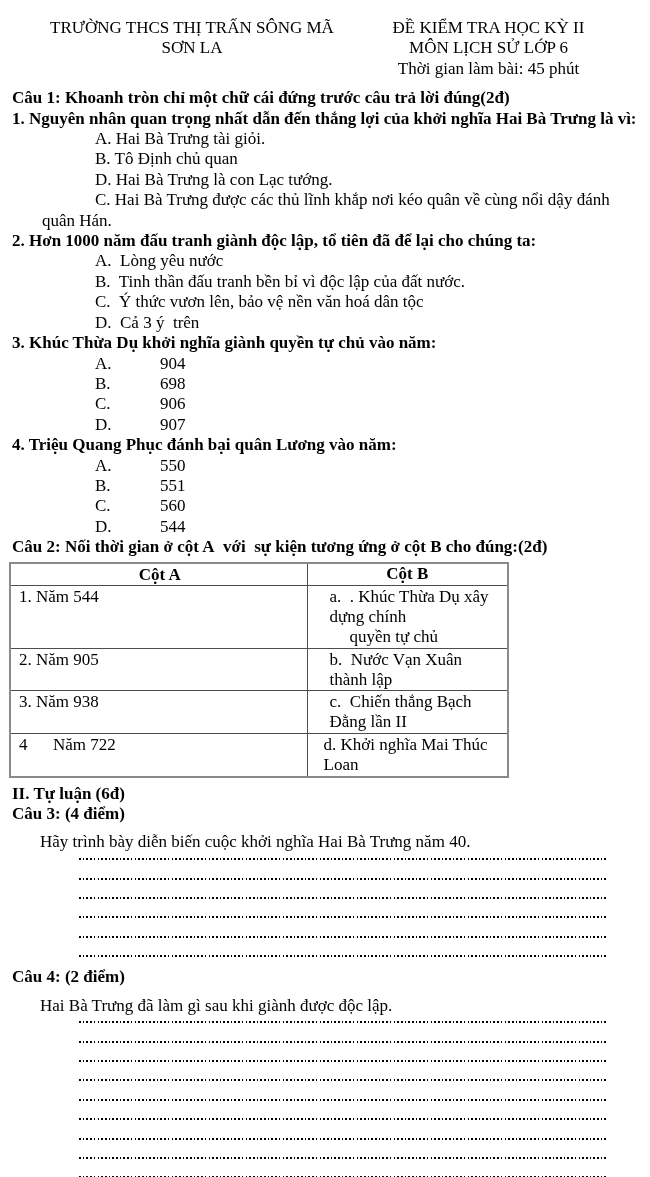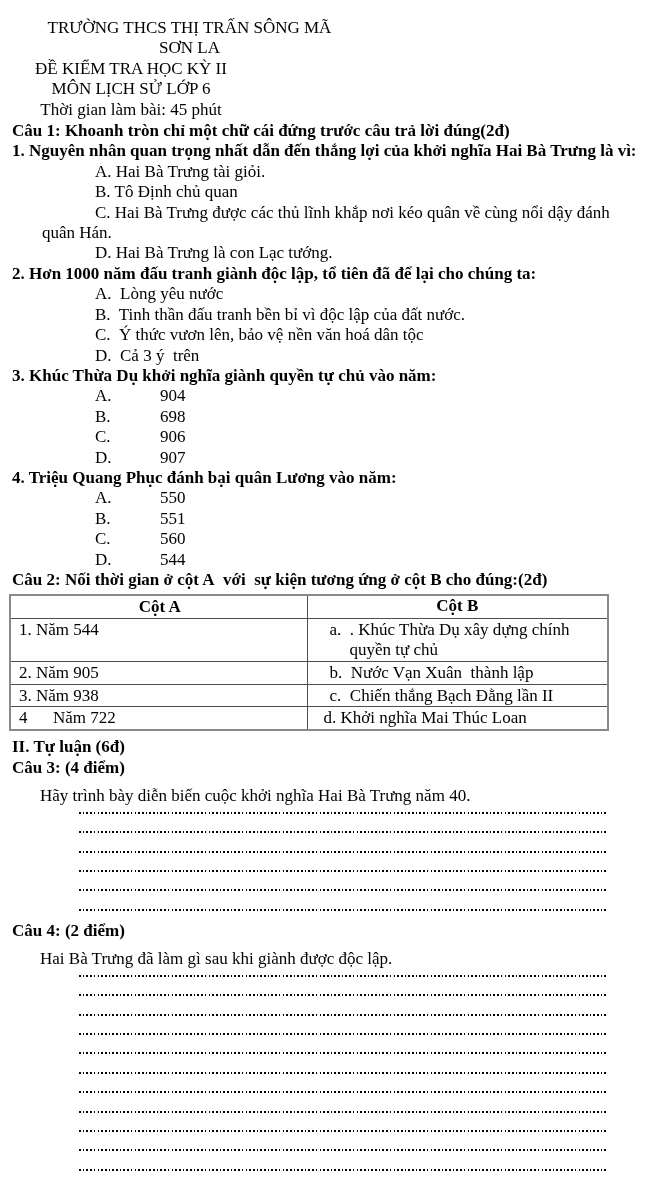--- a/index.html
+++ b/index.html
@@ -4,34 +4,34 @@
 <style>
   * { box-sizing: border-box; margin: 0; padding: 0; }
   html, body { background: #ffffff; }
   body {
     width: 650px; height: 1177px; overflow: hidden;
     font-family: "Liberation Serif", "DejaVu Serif", serif;
     font-size: 17px; line-height: 20.4px; color: #000;
   }
   .page { width: 650px; height: 1177px; padding: 18px 12px 0 12px; overflow: hidden; }
 
-  .header { display: flex; justify-content: space-between; margin-bottom: 1px; flex-direction: column; }
+  .header { display: flex; justify-content: center; margin-bottom: 9px; }
   .h-left  { width: 355px; text-align: center; }
   .h-right { width: 238px; margin-right: 28px; text-align: center; }
 
   .b { font-weight: bold; }
 
   
   .opt  { margin-left: 30px; text-indent: 53px; }
   
   .optn { margin-left: 83px; }
   .optn .letter { display: inline-block; width: 65px; }
 
   
-  table.match { border-collapse: collapse; width: 600px; margin: 4px 0 0 -3px;
+  table.match { border-collapse: collapse; width: 500px; margin: 4px 0 0 -3px;
                 line-height: 19.8px; border: 2px solid #8a8a8a; }
   .match th, .match td { border: 1px solid #4d4d4d; vertical-align: top; }
   .match th { height: 22px; text-align: center; font-weight: bold; padding: 0 4px; }
   .match .colA { width: 297px; padding: 1px 6px 1px 8px; }
   .match .colB { padding: 1px 6px 1px 0; }
   .match .colB .l1 { padding-left: 22px; }
   .match .colB .l2 { padding-left: 42px; font-family: Liberation Serif, serif; }
   .match .colB .l1d { padding-left: 16px; }
 
   .part2-title { margin-top: 6px; }
@@ -60,22 +60,22 @@
       <div>MÔN LỊCH SỬ LỚP 6</div>
       <div>Thời gian làm bài: 45 phút</div>
     </div>
   </div>
 
   <div class="b">Câu 1: Khoanh tròn chỉ một chữ cái đứng trước câu trả lời đúng(2đ)</div>
 
   <div class="b">1. Nguyên nhân quan trọng nhất dẫn đến thắng lợi của khởi nghĩa Hai Bà Trưng là vì:</div>
   <div class="opt">A. Hai Bà Trưng tài giỏi.</div>
   <div class="opt">B. Tô Định chủ quan</div>
+  <div class="opt">D. Hai Bà Trưng là con Lạc tướng.</div>
   <div class="opt">C. Hai Bà Trưng được các thủ lĩnh khắp nơi kéo quân về cùng nổi dậy đánh quân Hán.</div>
-  <div class="opt">D. Hai Bà Trưng là con Lạc tướng.</div>
 
   <div class="b">2. Hơn 1000 năm đấu tranh giành độc lập, tổ tiên đã để lại cho chúng ta:</div>
   <div class="opt">A.&nbsp; Lòng yêu nước</div>
   <div class="opt">B.&nbsp; Tinh thần đấu tranh bền bỉ vì độc lập của đất nước.</div>
   <div class="opt">C.&nbsp; Ý thức vươn lên, bảo vệ nền văn hoá dân tộc</div>
   <div class="opt">D.&nbsp; Cả 3 ý&nbsp; trên</div>
 
   <div class="b">3. Khúc Thừa Dụ khởi nghĩa giành quyền tự chủ vào năm:</div>
   <div class="optn"><span class="letter">A.</span><span>904</span></div>
   <div class="optn"><span class="letter">B.</span><span>698</span></div>

